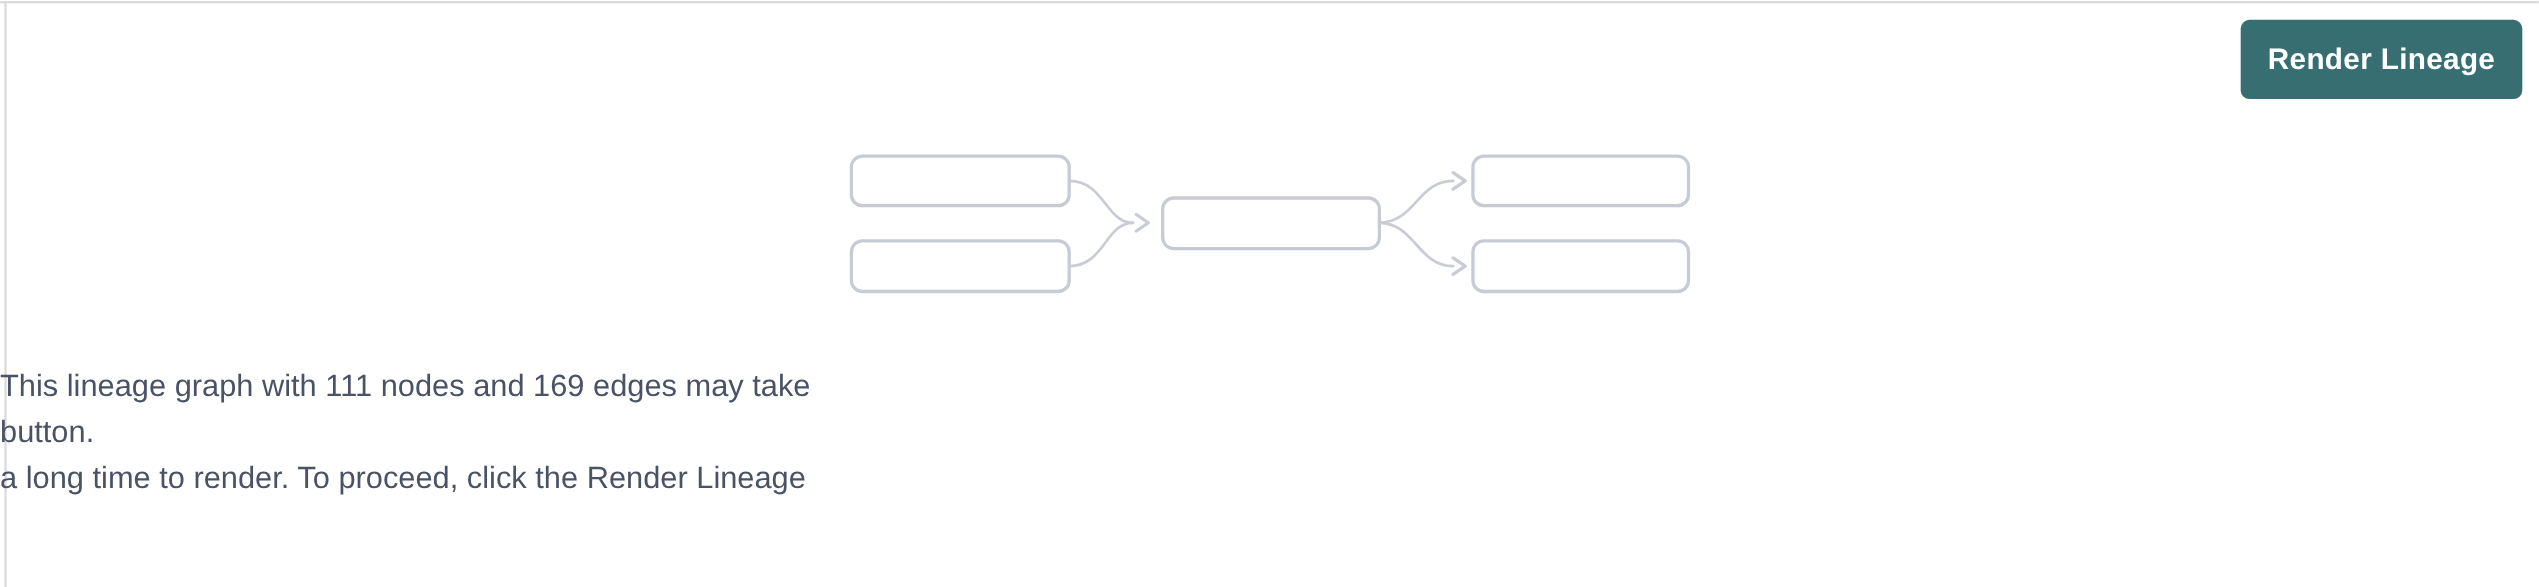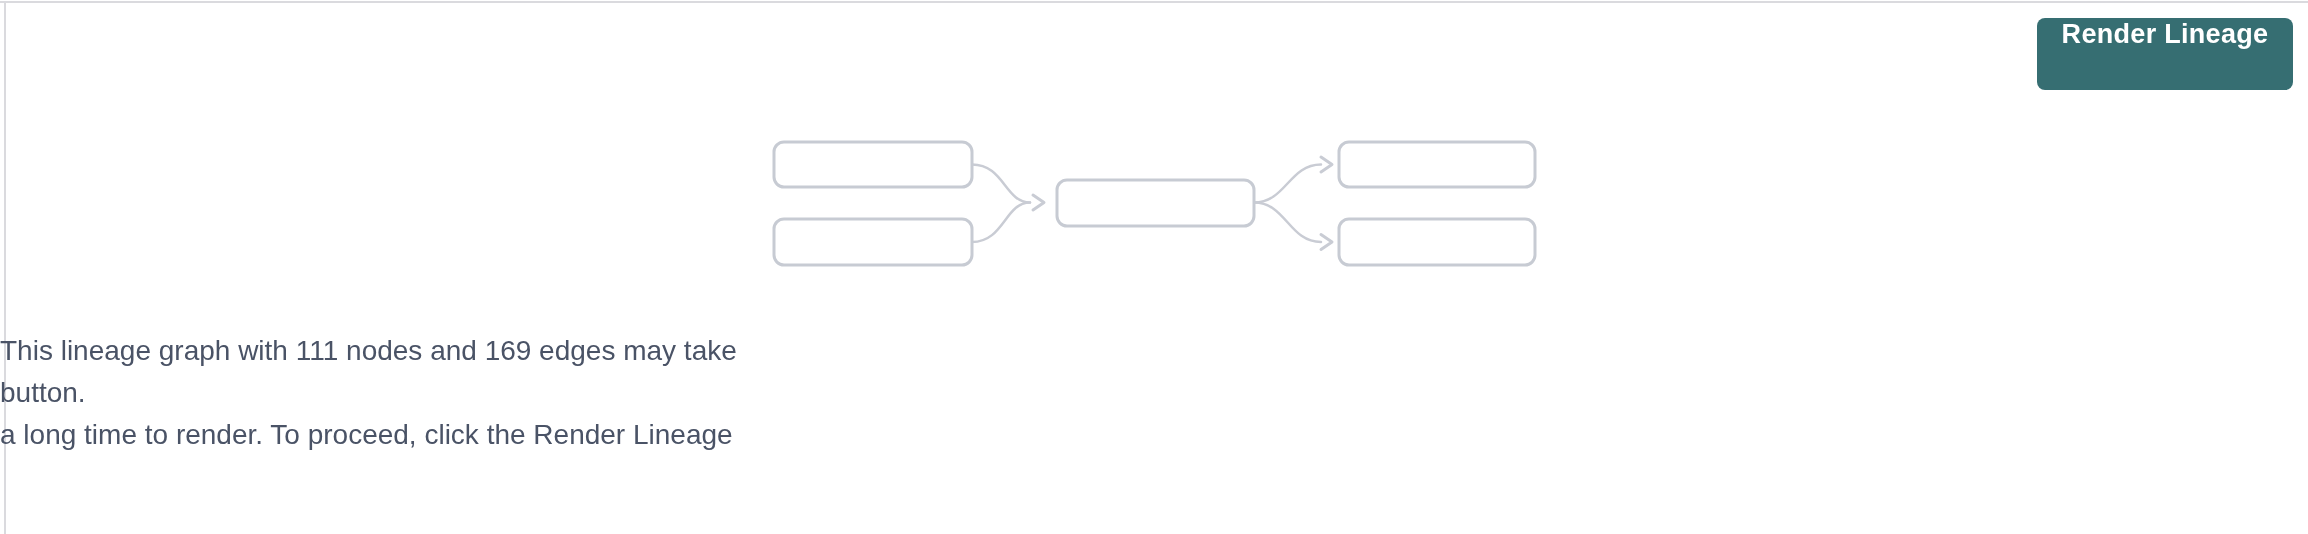--- a/index.html
+++ b/index.html
@@ -39,21 +39,21 @@
     background: #366e72;
     color: #ffffff;
     border: none;
     border-radius: 8px;
     font-family: "Liberation Sans", sans-serif;
     font-size: 27px;
     font-weight: bold;
     letter-spacing: 0.3px;
     cursor: pointer;
     display: flex;
-    align-items: flex-start;
+    align-items: center;
     justify-content: center;
   }
   .illustration {
     position: absolute;
     left: 766px;
     top: 138px;
     width: 780px;
     height: 132px;
   }
   .message {

